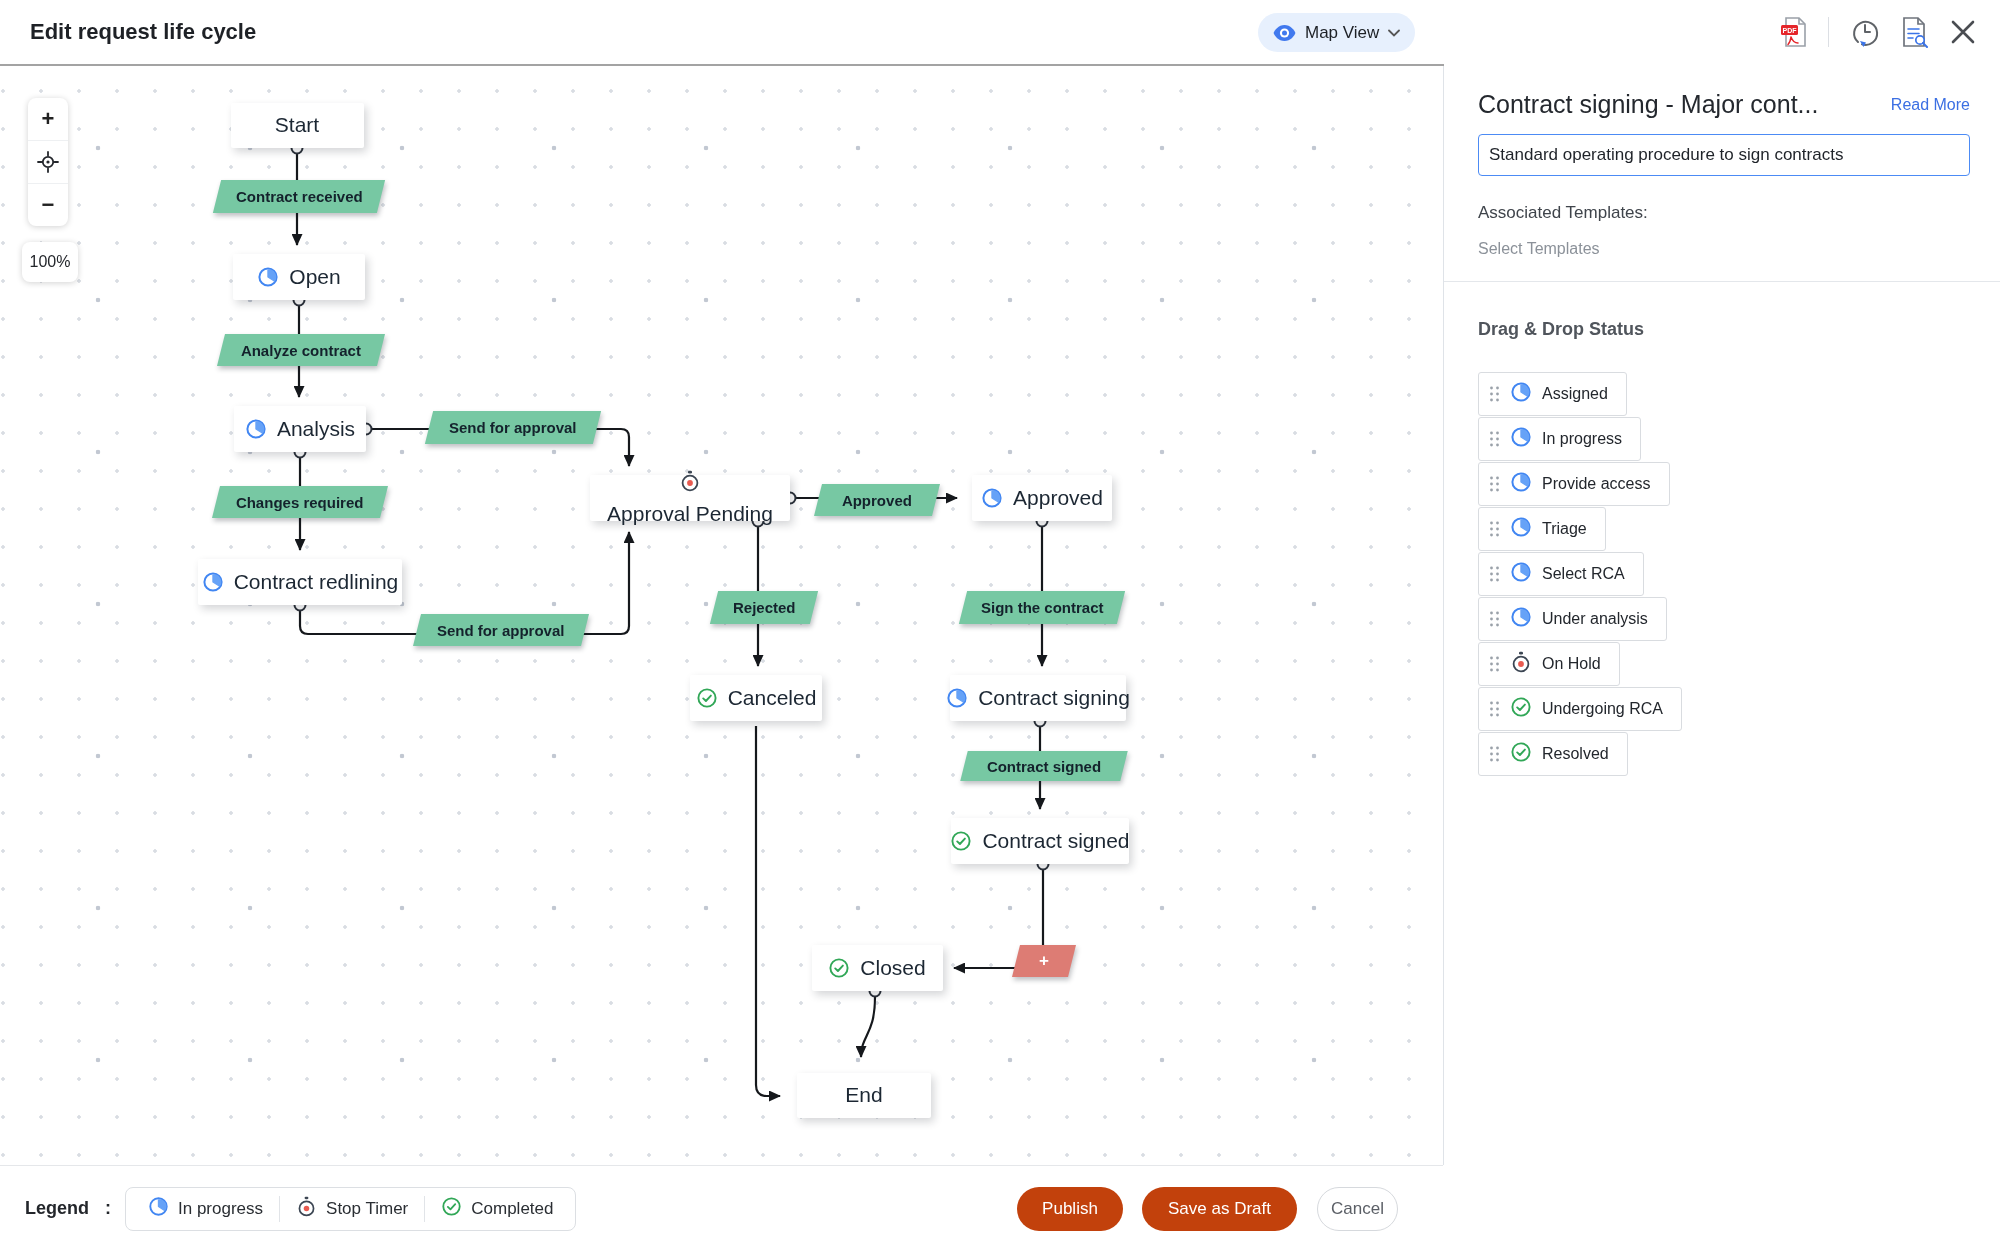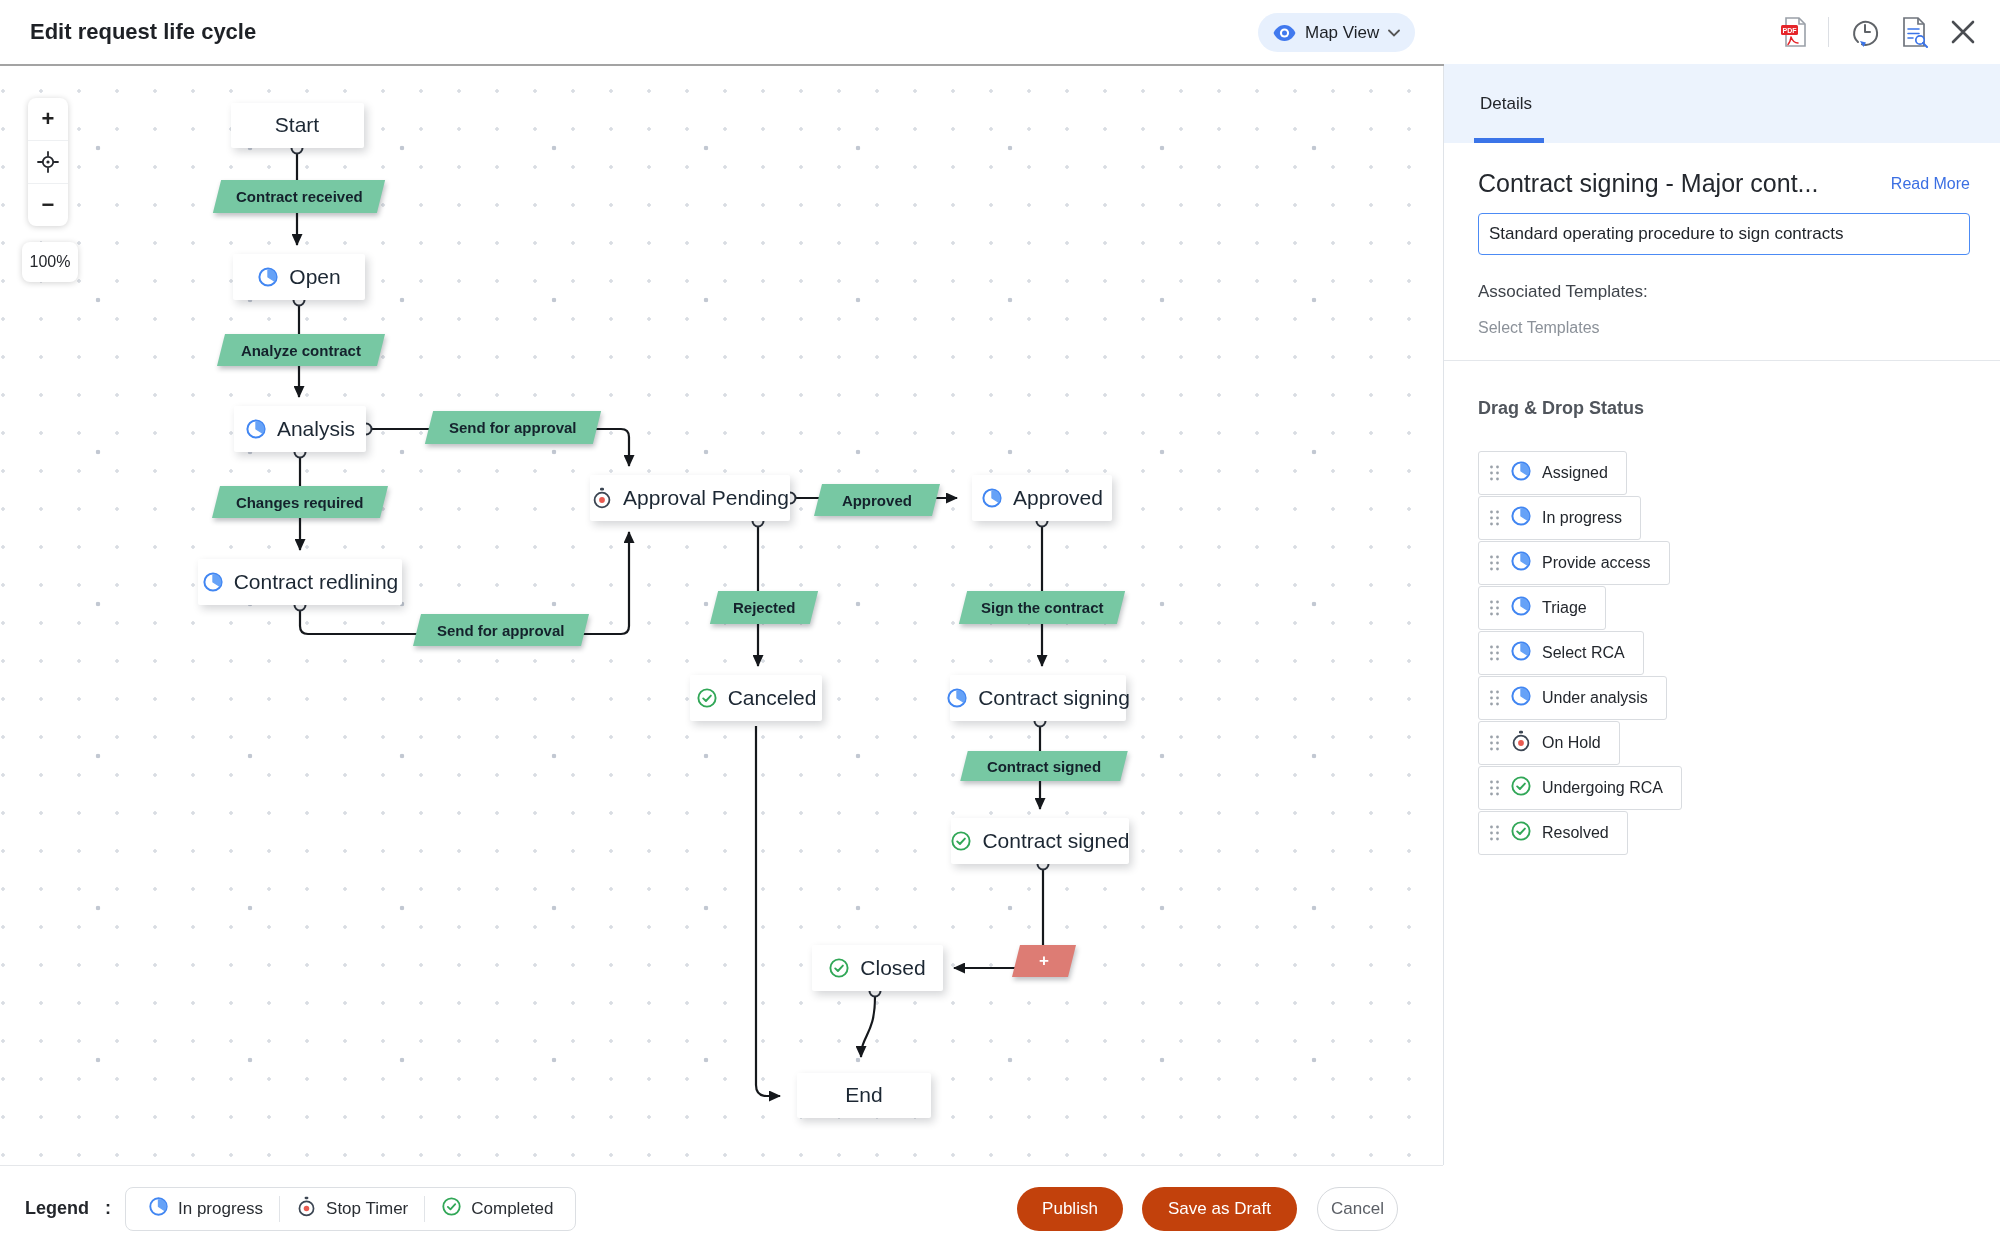--- a/index.html
+++ b/index.html
@@ -229,21 +229,21 @@
         </div>
         <div class="node" style="left: 198px; top: 495px; width: 204px; height: 46px;">
           <span class="nicon">
             <svg width="22" height="22" viewBox="0 0 22 22">
               <circle cx="11" cy="11" r="8.6" fill="#fff" stroke="#4186f2" stroke-width="2"></circle>
               <path d="M11 11 L11 4.1 A6.9 6.9 0 0 1 17.3 15 Z" fill="#66a2f7" stroke="#66a2f7" stroke-width="1.4" stroke-linejoin="round"></path>
             </svg>
           </span>
           <span class="nlabel">Contract redlining</span>
         </div>
-        <div class="node" style="left: 590px; top: 411px; width: 200px; height: 46px;">
+        <div class="node" style="left: 590px; top: 411px; width: 200px; height: 46px; flex-direction: column;">
           <span class="nicon">
             <svg width="22" height="22" viewBox="0 0 22 22">
               <rect x="9" y="0.8" width="4" height="2.6" rx="1.2" fill="#3c4653"></rect>
               <circle cx="11" cy="13" r="7.4" fill="#fff" stroke="#3c4653" stroke-width="1.8"></circle>
               <circle cx="11" cy="13" r="2.9" fill="#e95b51"></circle>
             </svg>
           </span>
           <span class="nlabel">Approval Pending</span>
         </div>
         <div class="node" style="left: 972px; top: 411px; width: 140px; height: 46px;">
@@ -342,23 +342,20 @@
         </div>
     </div>
     <div class="actions">
       <button class="btn primary btn-publish">Publish</button>
       <button class="btn primary btn-draft">Save as Draft</button>
       <button class="btn btn-cancel">Cancel</button>
     </div>
   </div>
 
   <div class="panel">
-    <div class="tabbar">
-      <div class="tab">Details</div>
-    </div>
     <div class="pcontent">
       <div class="ptitle-row">
         <div class="ptitle">Contract signing - Major cont...</div>
         <div class="readmore">Read More</div>
       </div>
       <input class="desc-input" type="text" value="Standard operating procedure to sign contracts" style="">
       <div class="assoc">Associated Templates:</div>
       <div class="select-templates">Select Templates</div>
       <div class="section-divider"></div>
       <div class="dd-heading">Drag &amp; Drop Status</div>

